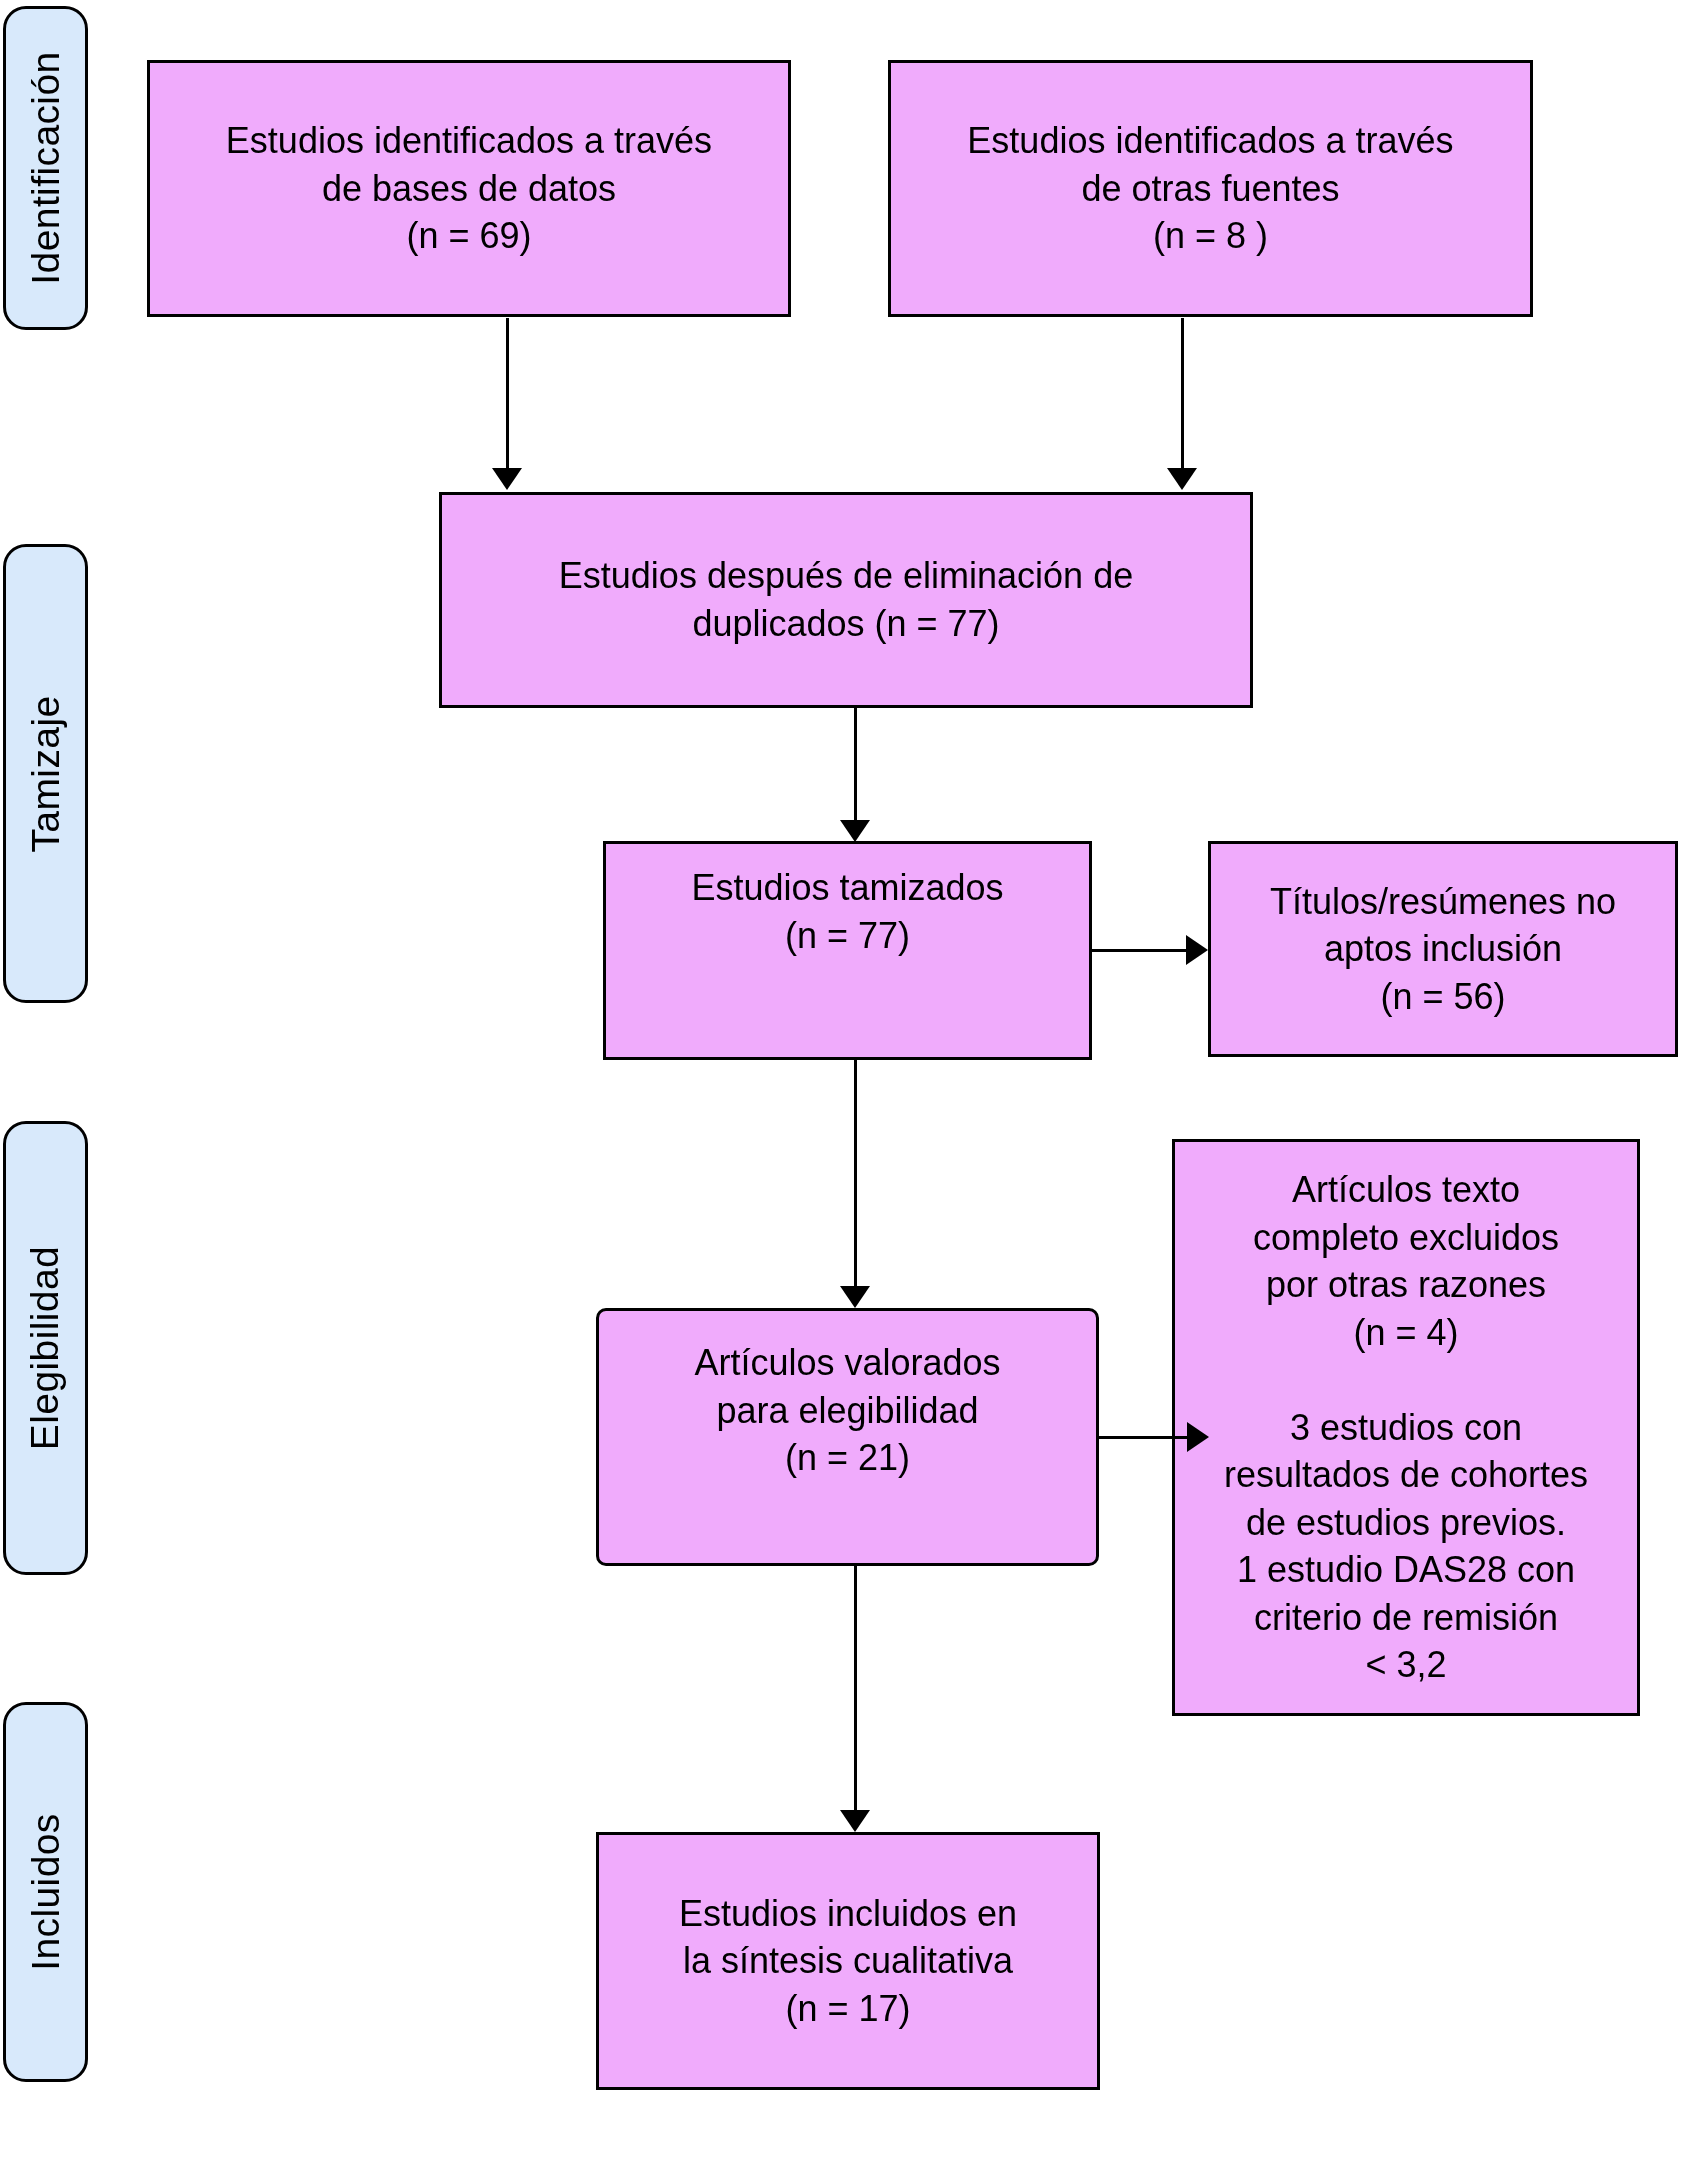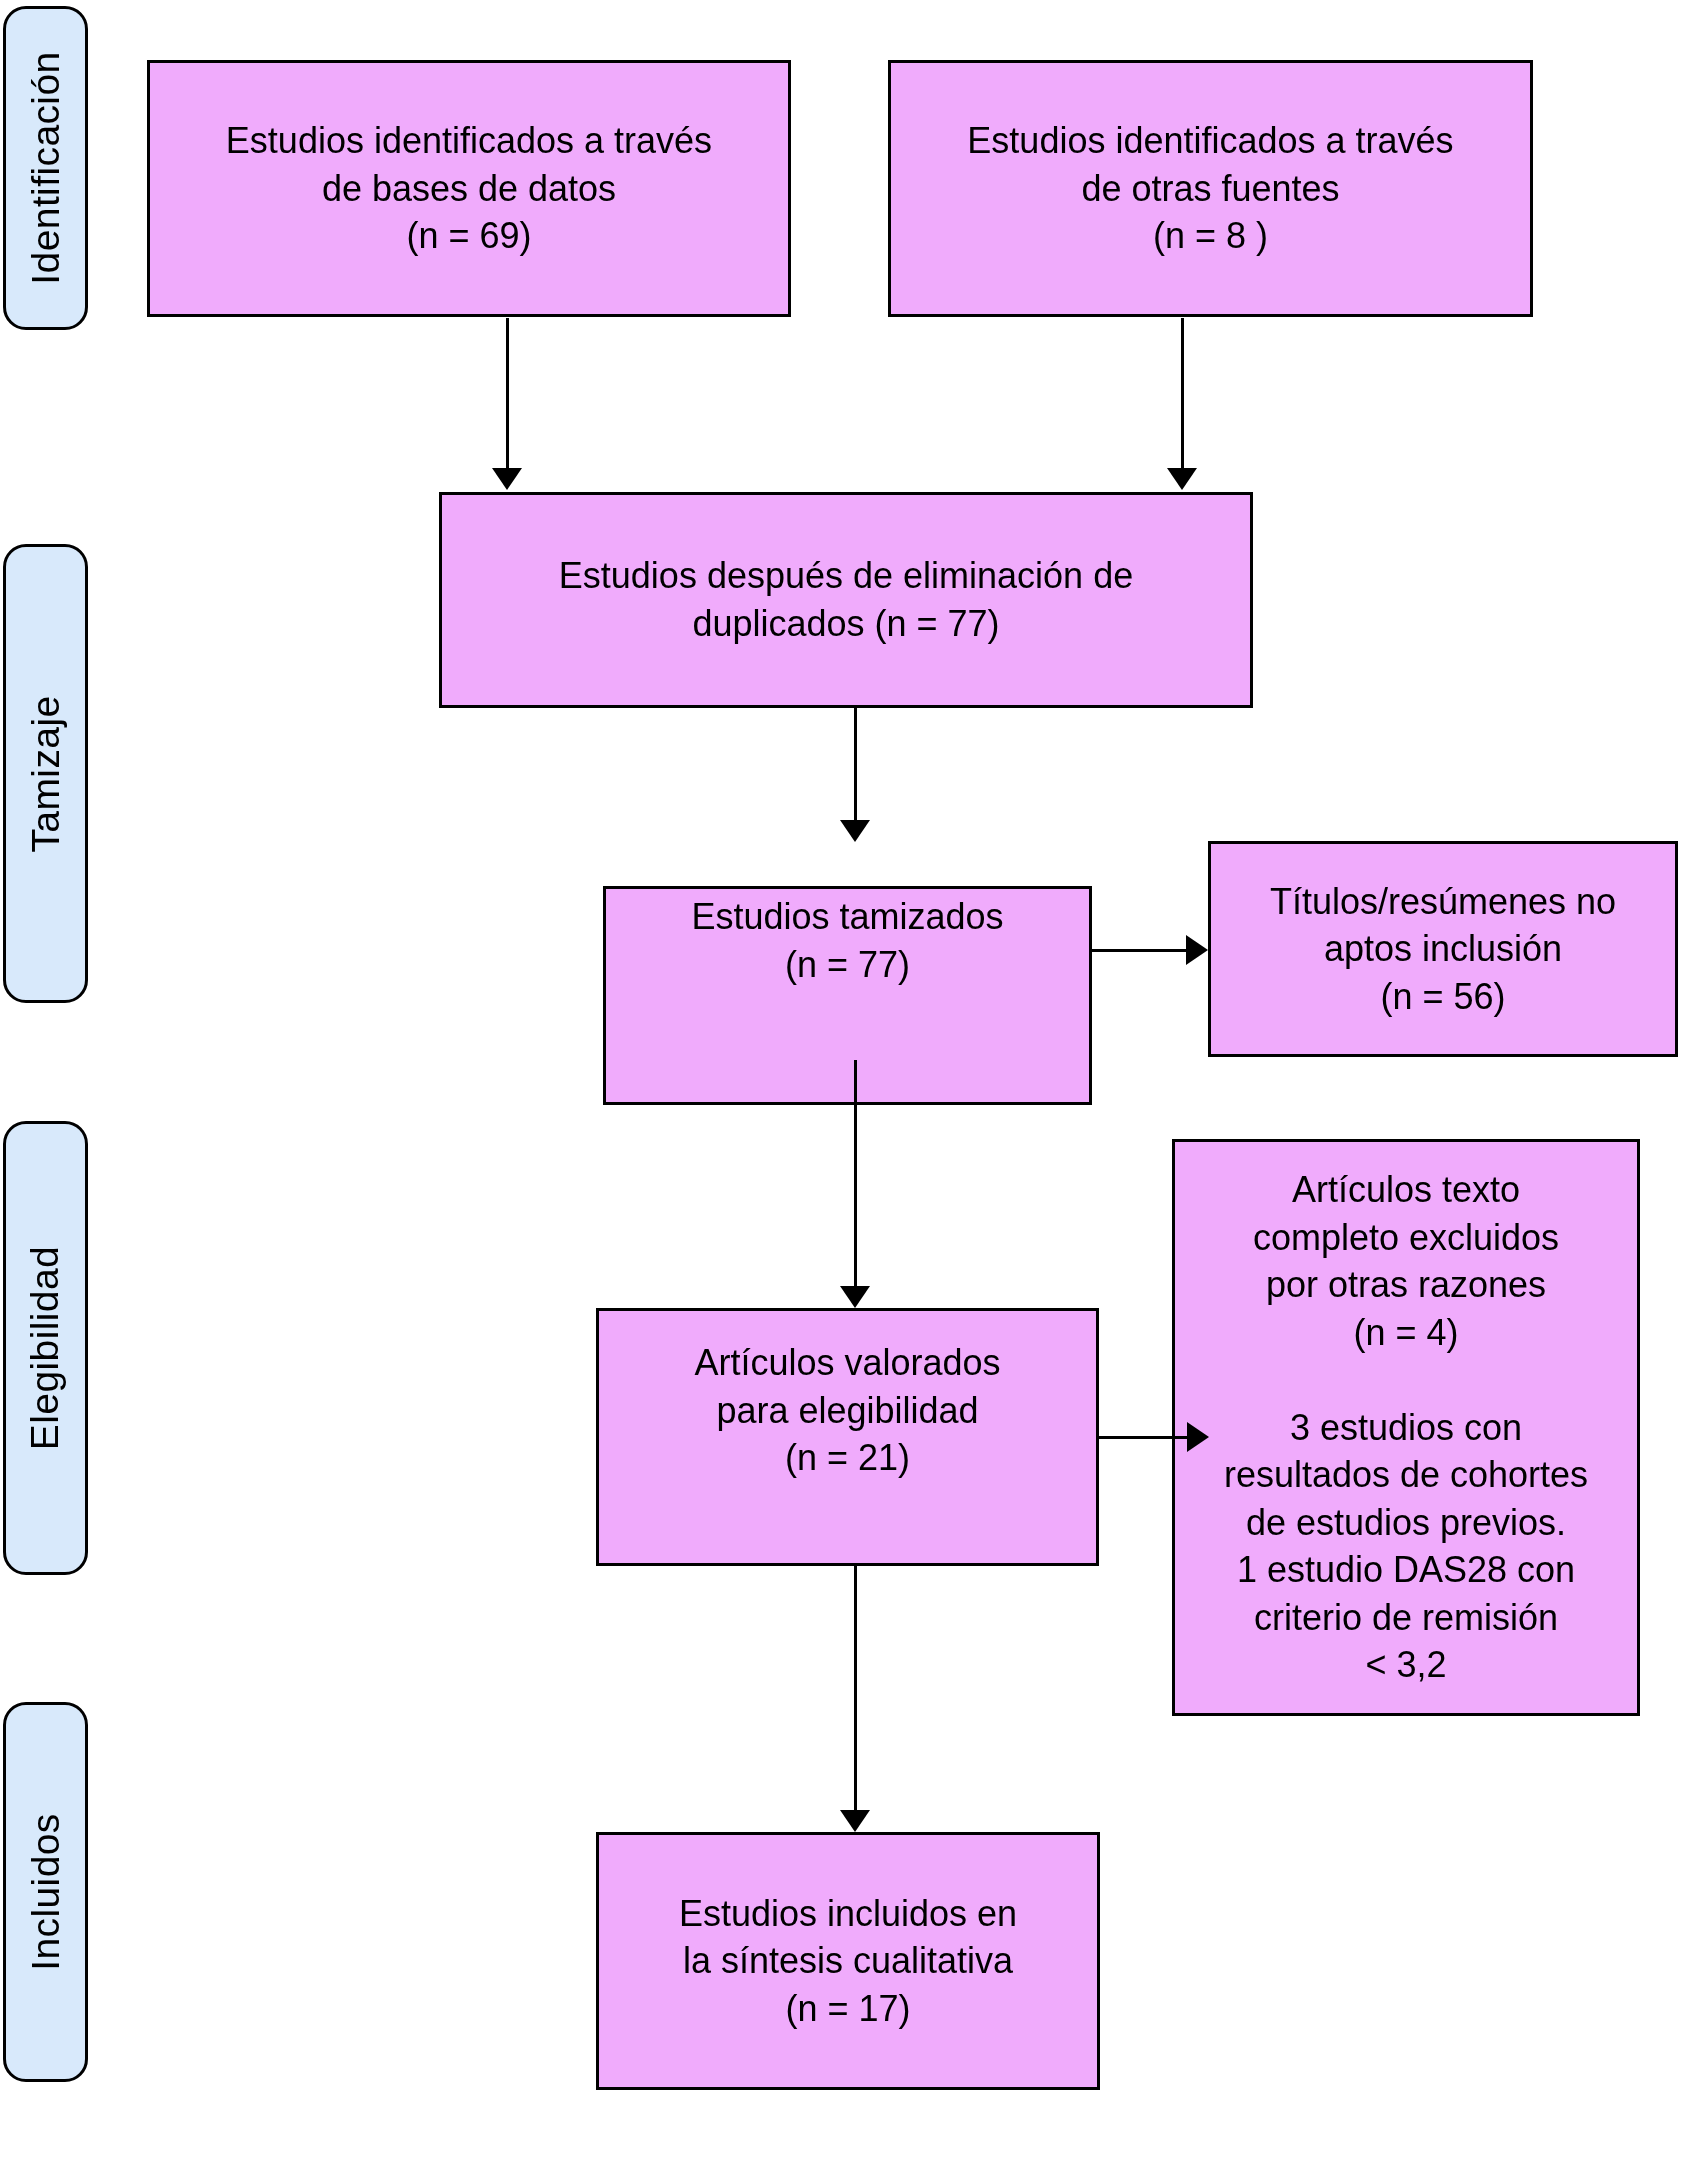--- a/index.html
+++ b/index.html
@@ -43,21 +43,21 @@
     align-items: center;
     justify-content: center;
     text-align: center;
   }
   .fbox-text {
     white-space: pre-line;
     font-size: 36px;
     line-height: 1.32;
   }
   .fbox.top-align { align-items: flex-start; }
-  .fbox.pad-sm { padding-top: 4px; margin-top: 45px; }
+  .fbox.pad-sm { padding-top: 20px; }
   .fbox.pad-md { padding-top: 28px; }
 
   
   .aline { position: absolute; background: #000000; }
   .vline { width: 3.1px; }
   .hline { height: 3.1px; }
   .ahead { position: absolute; width: 0; height: 0; }
   .ahead.down {
     border-left: 15.5px solid transparent;
     border-right: 15.5px solid transparent;
@@ -108,21 +108,21 @@
     <span class="fbox-text">Estudios tamizados
 (n = 77)</span>
   </div>
 
   <div class="fbox" style="left:1208px; top:841px; width:470px; height:216px;">
     <span class="fbox-text">Títulos/resúmenes no
 aptos inclusión
 (n = 56)</span>
   </div>
 
-  <div class="fbox top-align pad-md" style="left:596px; top:1308px; width:503px; height:258px;">
+  <div class="fbox top-align pad-md" style="left:596px; top:1308px; width:503px; height:258px;border-radius:10px;">
     <span class="fbox-text">Artículos valorados
 para elegibilidad
 (n = 21)</span>
   </div>
 
   <div class="fbox" style="left:1172px; top:1139px; width:468px; height:577px;">
     <span class="fbox-text">Artículos texto
 completo excluidos
 por otras razones
 (n = 4)

